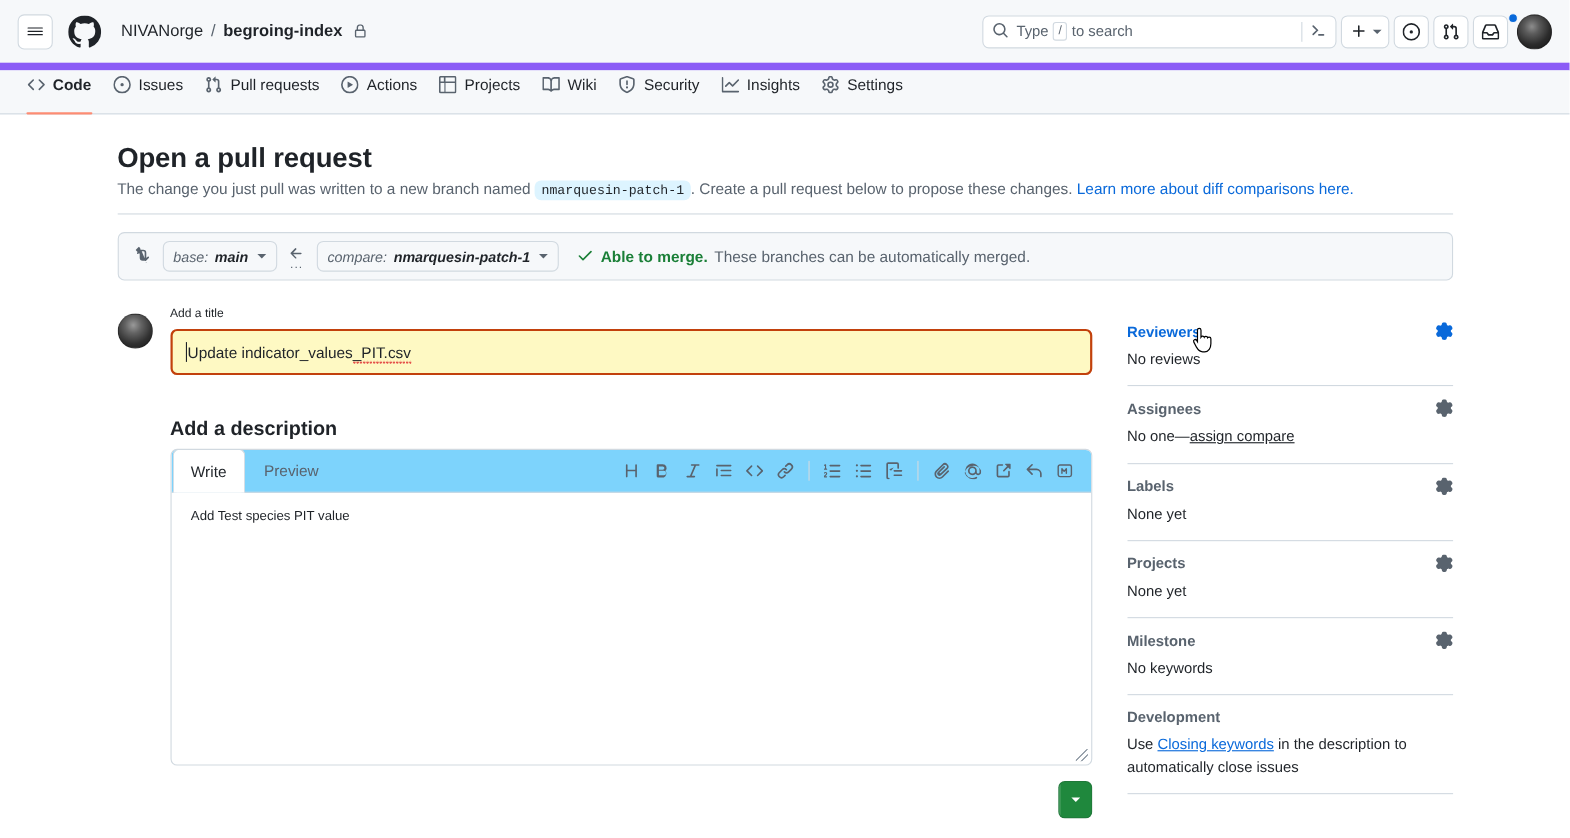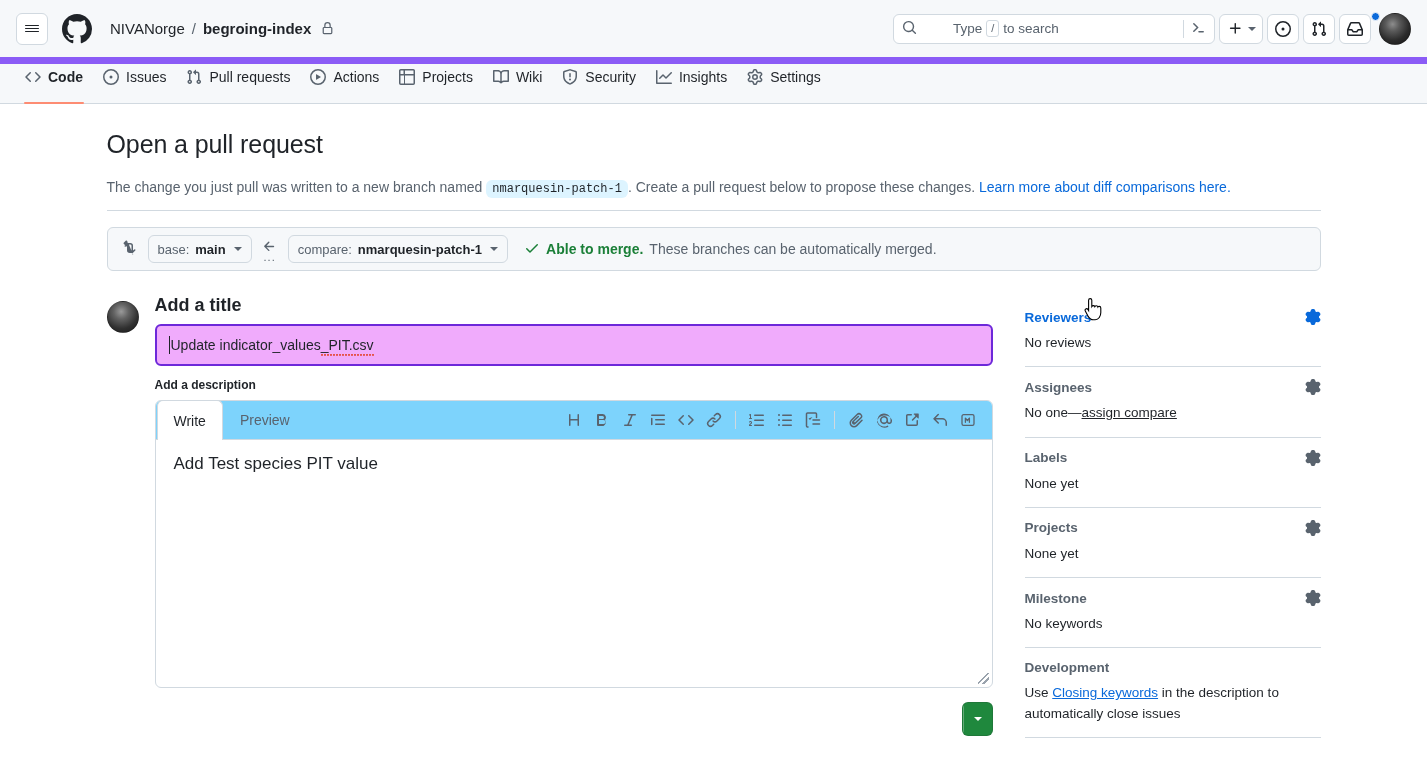--- a/index.html
+++ b/index.html
@@ -24,21 +24,21 @@
   .breadcrumb{display:flex;align-items:center;gap:7px;margin-left:14px;font-size:15px;}
   .bc-owner{color:#1f2328;text-decoration:none;cursor:pointer;}
   .bc-sep{color:#59636e;}
   .bc-repo{color:#1f2328;font-weight:bold;text-decoration:none;cursor:pointer;}
   .lock-ico{margin-left:3px;display:flex;align-items:center;}
   .spacer{flex:1;}
   .searchbox{
     width:322px;height:30px;border:1px solid #d1d9e0;border-radius:6px;background:#fff;
     display:flex;align-items:center;padding:0 8px;gap:7px;cursor:text;
   }
-  .search-ph{color:#59636e;font-size:13.5px;display:flex;align-items:center;gap:4px;flex:1;margin-left:29px;}
+  .search-ph{color:#59636e;font-size:13.5px;display:flex;align-items:center;gap:4px;flex:1;}
   .slash-key{
     border:1px solid #d1d9e0;border-radius:3px;font-size:11px;line-height:1;
     padding:2px 4px;color:#59636e;background:#fff;
   }
   .search-div{width:1px;height:18px;background:#d1d9e0;}
   .hdr-btn{
     height:30px;border:1px solid #d1d9e0;border-radius:6px;background:#fff;
     display:flex;align-items:center;justify-content:center;cursor:pointer;padding:0 7px;gap:3px;
   }
   .hdr-btn.plus{padding:0 6px 0 8px;}
@@ -64,68 +64,68 @@
   }
   .navtab.active{font-weight:bold;}
   .navtab.active:after{
     content:"";position:absolute;left:8px;right:8px;bottom:-1px;height:2px;
     background:#fd8c73;border-radius:6px;
   }
   .navtab svg{flex:none;}
   
   .page{padding:26px 0 0 0;}
   .container{width:1214px;margin:0 auto;padding-left:0;}
-  h1.pagetitle{font-size:25px;font-weight:400;margin:0 0 18px 0;letter-spacing:-.1px;}
+  h1.pagetitle{font-size:25px;font-weight:700;margin:0 0 2px 0;letter-spacing:-.1px;}
   .subtitle{font-size:14px;color:#59636e;margin:0 0 12px 0;line-height:1.5;}
   code.branchpill{
     background:#ddf4ff;border-radius:6px;padding:2px 6px;
     font-family:"Liberation Mono", monospace;font-size:12px;color:#1f2328;
   }
   a.lnk{color:#0969da;text-decoration:none;cursor:pointer;}
   .hr{height:1px;background:#d1d9e0;margin:0 0 16px 0;}
   
   .comparebar{
     border:1px solid #d1d9e0;border-radius:6px;background:#f6f8fa;
     height:44px;display:flex;align-items:center;padding:0 14px;gap:10px;margin-bottom:24px;
   }
   .btn-sm{
     height:28px;border:1px solid #d1d9e0;border-radius:6px;background:#f6f8fa;
-    display:flex;align-items:center;gap:6px;padding:0 9px;font-size:13px;cursor:pointer;color:#1f2328;
+    display:flex;align-items:center;gap:6px;padding:0 9px;font-size:13px;cursor:pointer;color:#1f2328;font-style:italic;
   }
   .btn-sm .lbl-muted{color:#59636e;}
   .btn-sm .lbl-strong{color:#1f2328;font-weight:bold;}
   .caret{width:0;height:0;border-left:4px solid transparent;border-right:4px solid transparent;border-top:4px solid #59636e;margin-left:2px;}
   .arrowcol{display:flex;flex-direction:column;align-items:center;justify-content:center;width:16px;}
   .arrowcol .dots{font-size:11px;color:#59636e;line-height:6px;letter-spacing:1px;}
   .mergestat{display:flex;align-items:center;gap:6px;margin-left:6px;font-size:14px;color:#59636e;}
   .mergestat b{color:#1a7f37;}
   
   .formrow{display:flex;gap:0;}
   .leftcol{width:893px;display:flex;gap:16px;}
   .commenter-avatar{
     width:32px;height:32px;border-radius:50%;flex:none;margin-top:6px;
     background:radial-gradient(circle at 44% 32%, #9a9a9a 0%, #636363 28%, #303030 64%, #171717 100%);
     border:1px solid rgba(0,0,0,.12);
   }
   .fields{flex:1;}
-  .fieldlabel{font-size:18px;font-weight:bold;margin:0 0 8px 0;color:#1f2328;}
+  .fieldlabel{font-size:11px;font-weight:normal;margin:0 0 8px 0;color:#1f2328;}
   .titleinput{
-    width:838px;height:42px;border:2px solid #6d28d9;border-radius:6px;background:#f0abfc;
+    width:838px;height:42px;border:2px solid #c2410c;border-radius:6px;background:#fef9c3;
     display:flex;align-items:center;padding:0 12px;position:relative;cursor:text;
   }
   .caret-bar{width:1px;height:18px;background:#1f2328;margin-right:1px;}
   .title-text{
     font-size:14px;color:#1f2328;position:relative;
   }
   .spellerr{
     background-image:radial-gradient(circle at 1px 1.6px, #e5534b 1px, transparent 1.2px);
     background-size:3px 3px;background-repeat:repeat-x;background-position:0 100%;
     padding-bottom:3px;
   }
-  .desclabel{margin:12px 0 8px 0;font-size:12px;font-weight:bold;}
+  .desclabel{margin:38px 0 8px 0;font-size:18px;font-weight:bold;}
   .editor{
     width:838px;border:1px solid #d1d9e0;border-radius:6px;background:#fff;overflow:hidden;
   }
   .editor-head{
     height:39px;background:#7dd3fc;border-bottom:1px solid #d1d9e0;
     display:flex;align-items:stretch;padding-left:1px;
   }
   .etab{
     display:flex;align-items:center;padding:0 16px;font-size:14px;color:#59636e;cursor:pointer;
     border:1px solid transparent;border-bottom:none;margin-top:-1px;
@@ -134,21 +134,21 @@
     background:#fff;color:#1f2328;border-color:#d1d9e0;border-radius:6px 6px 0 0;
     margin-bottom:-1px;
   }
   .toolbar{display:flex;align-items:center;gap:0;margin-left:auto;padding-right:10px;}
   .tbtn{
     width:28px;height:28px;display:flex;align-items:center;justify-content:center;
     border-radius:6px;cursor:pointer;color:#59636e;
   }
   .tbsep{width:1px;height:18px;background:#d1d9e0;margin:0 7px;}
   .editor-body{
-    height:247px;padding:14px 18px;font-size:17px;color:#1f2328;position:relative;
+    height:247px;padding:14px 18px;font-size:12px;color:#1f2328;position:relative;
   }
   .resize-grip{
     position:absolute;right:3px;bottom:3px;width:11px;height:11px;
     background:
       linear-gradient(135deg, transparent 0 42%, #9aa3ad 42% 52%, transparent 52% 100%),
       linear-gradient(135deg, transparent 0 68%, #9aa3ad 68% 78%, transparent 78% 100%);
     cursor:nwse-resize;
   }
   .actionrow{
     width:838px;display:flex;justify-content:flex-end;margin-top:14px;

